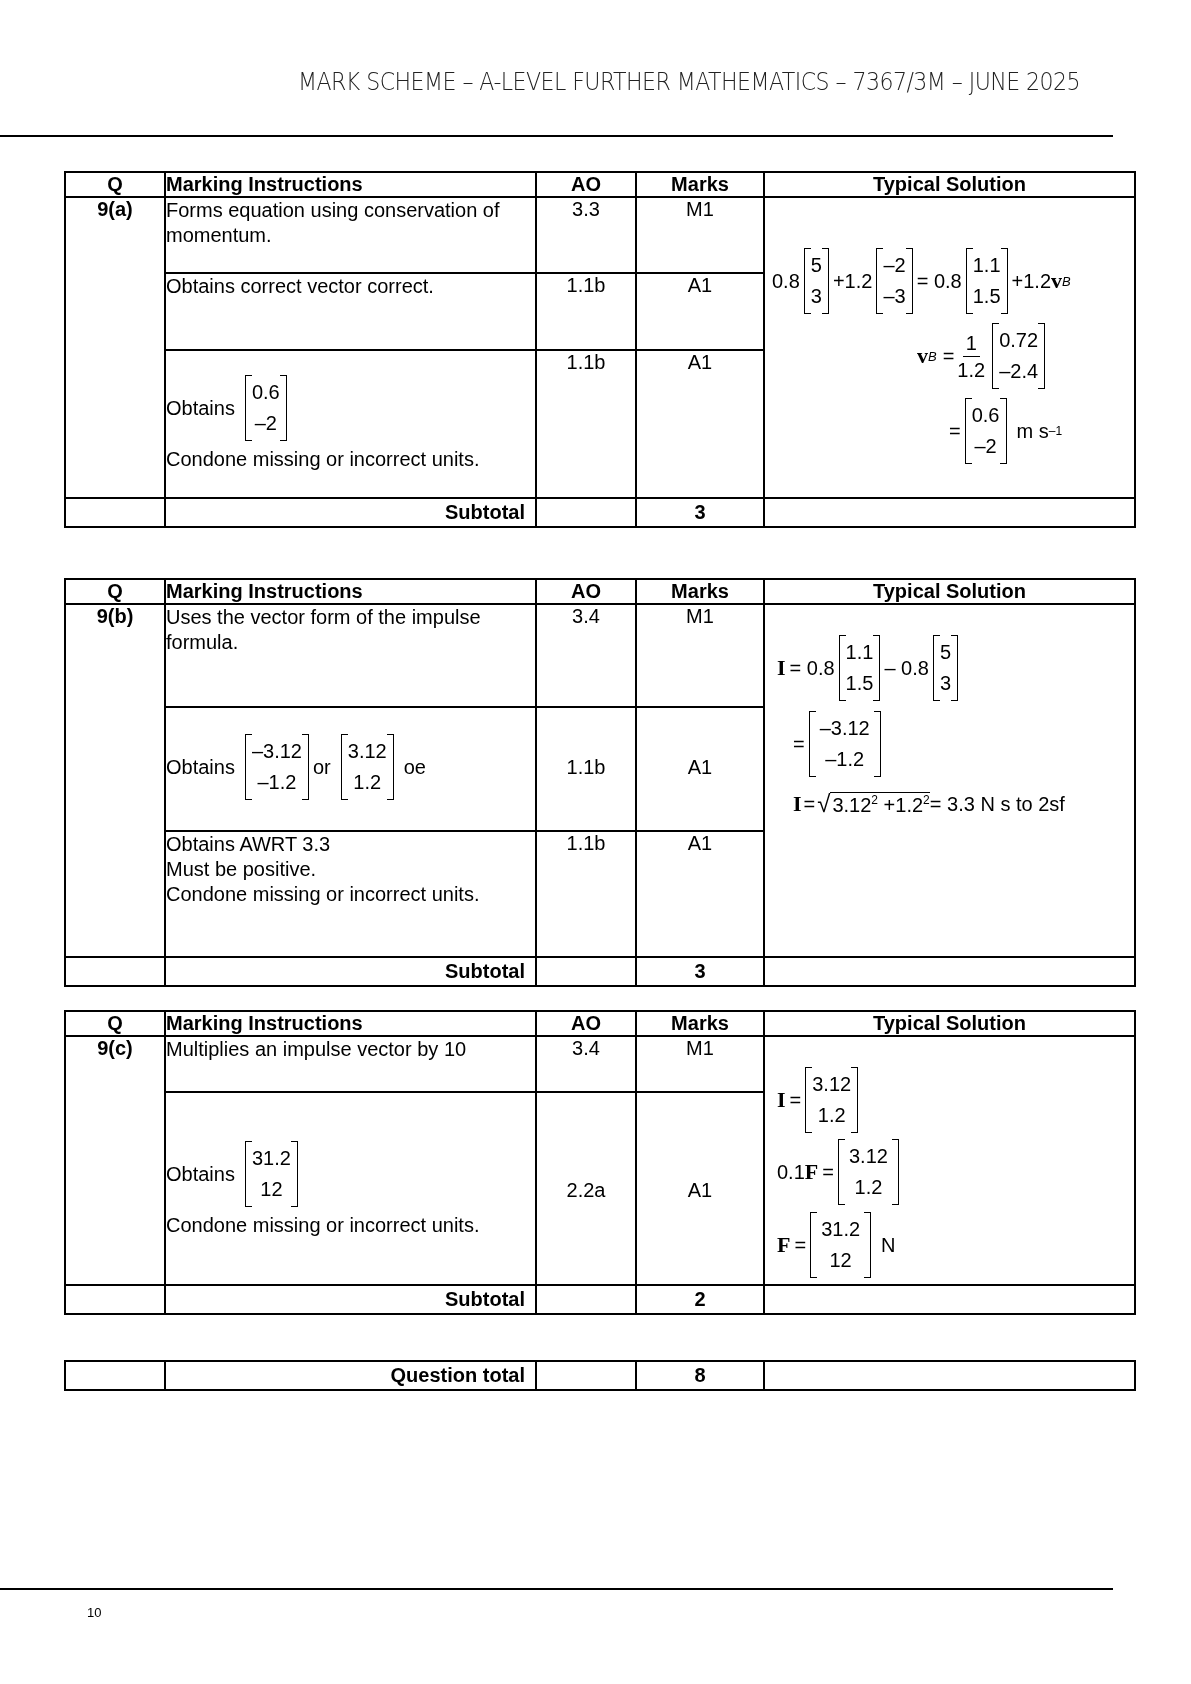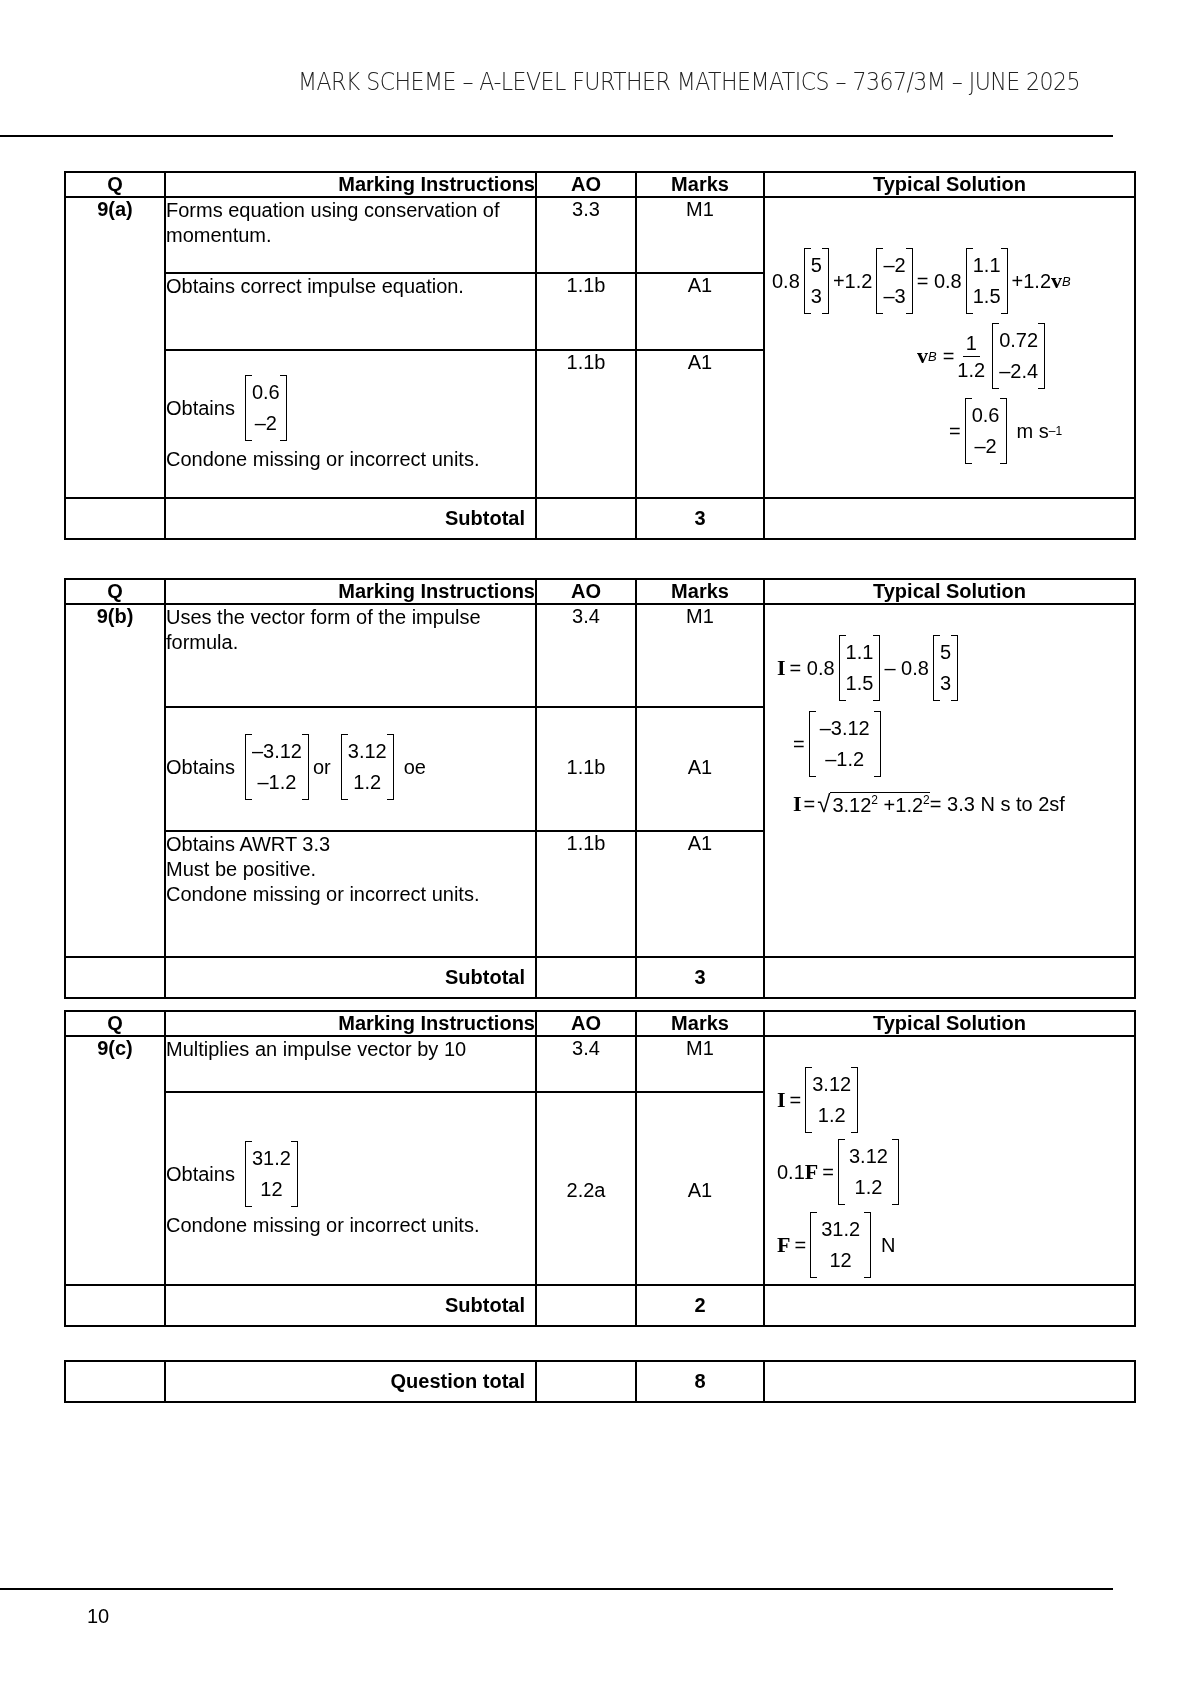--- a/index.html
+++ b/index.html
@@ -5,34 +5,34 @@
   html, body { margin: 0; padding: 0; background: #ffffff; }
   body { width: 1191px; height: 1684px; position: relative; overflow: hidden;
          font-family: "Liberation Sans", sans-serif; color: #000; }
   .header-title { position: absolute; left: 298px; top: 68px; font-size: 24px;
                   font-family: "DejaVu Sans", sans-serif; font-weight: 300;
                   letter-spacing: -0.6px; color: #222; transform: scaleX(0.92);
                   transform-origin: left; white-space: nowrap; }
   .rule { position: absolute; left: 0; width: 1113px; height: 2px; background: #000; }
   .rule.top { top: 135px; }
   .rule.bottom { top: 1588px; }
-  .page-num { position: absolute; left: 87px; top: 1605px; font-size: 20px; }
+  .page-num { position: absolute; left: 87px; top: 1605px; font-size: 13px; }
 
   table.ms { position: absolute; left: 64px; width: 1070px; border-collapse: collapse;
              table-layout: fixed; font-size: 20px; }
   table.ms td, table.ms th { border: 2px solid #000; padding: 0; vertical-align: top; }
   table.ms th { font-weight: bold; height: 23px; line-height: 23px; font-size: 20px; }
   col.c-q { width: 100px; } col.c-mi { width: 371px; } col.c-ao { width: 100px; }
   col.c-mk { width: 128px; } col.c-ts { width: 371px; }
-  th.mi { text-align: right; padding-left: 10px; }
+  th.mi { text-align: left; padding-left: 10px; }
   td.q { text-align: center; font-weight: bold; padding-top: 26px; }
   td.mi { padding: 26px 10px 0 10px; line-height: 25px; }
   td.ao, td.mk { text-align: center; padding-top: 26px; }
   td.ts { position: relative; }
-  tr.sub td { height: 23px; line-height: 23px; font-weight: bold; padding: 8px; }
+  tr.sub td { height: 23px; line-height: 23px; font-weight: bold; padding: 2px; }
   tr.sub td.label { text-align: right; padding-right: 10px; }
   tr.sub td.val { text-align: center; }
 
   
   .m { display: inline-flex; align-items: center; white-space: nowrap; font-size: 20px; }
   .vec { display: inline-flex; flex-direction: column; justify-content: center;
          border-left: 1.5px solid #000; border-right: 1.5px solid #000;
          position: relative; padding: 2px 6px; margin: 0 4px; text-align: center;
          line-height: 31px; }
   .vec::before, .vec::after { content: ""; position: absolute; top: 0; bottom: 0; width: 6px;
@@ -113,21 +113,21 @@
         <span class="vec">
               <span>0.6</span>
               <span>–2</span>
             </span>
         <span style="margin-left:6px;">m s</span>
             <sup>–1</sup>
       </div>
     </td>
   </tr>
   <tr style="height:77px;">
-    <td class="mi">Obtains correct impulse equation.</td>
+    <td class="mi">Obtains correct vector correct.</td>
     <td class="ao">1.1b</td>
     <td class="mk">A1</td>
   </tr>
   <tr style="height:148px;">
     <td class="mi" style="padding-top:24px;">
       <div class="m">
             <span>Obtains</span>
             <span class="vec" style="margin-left:10px;">
               <span>0.6</span>
               <span>–2</span>

